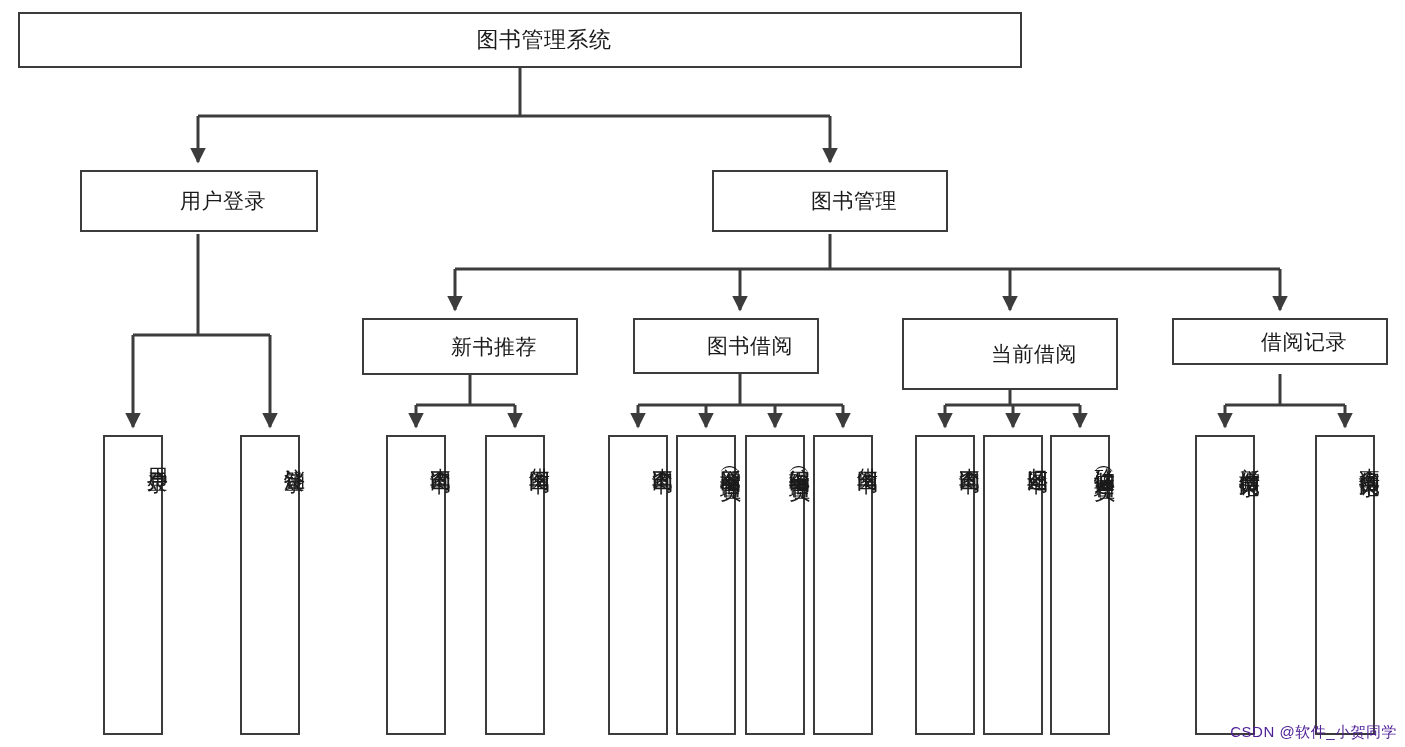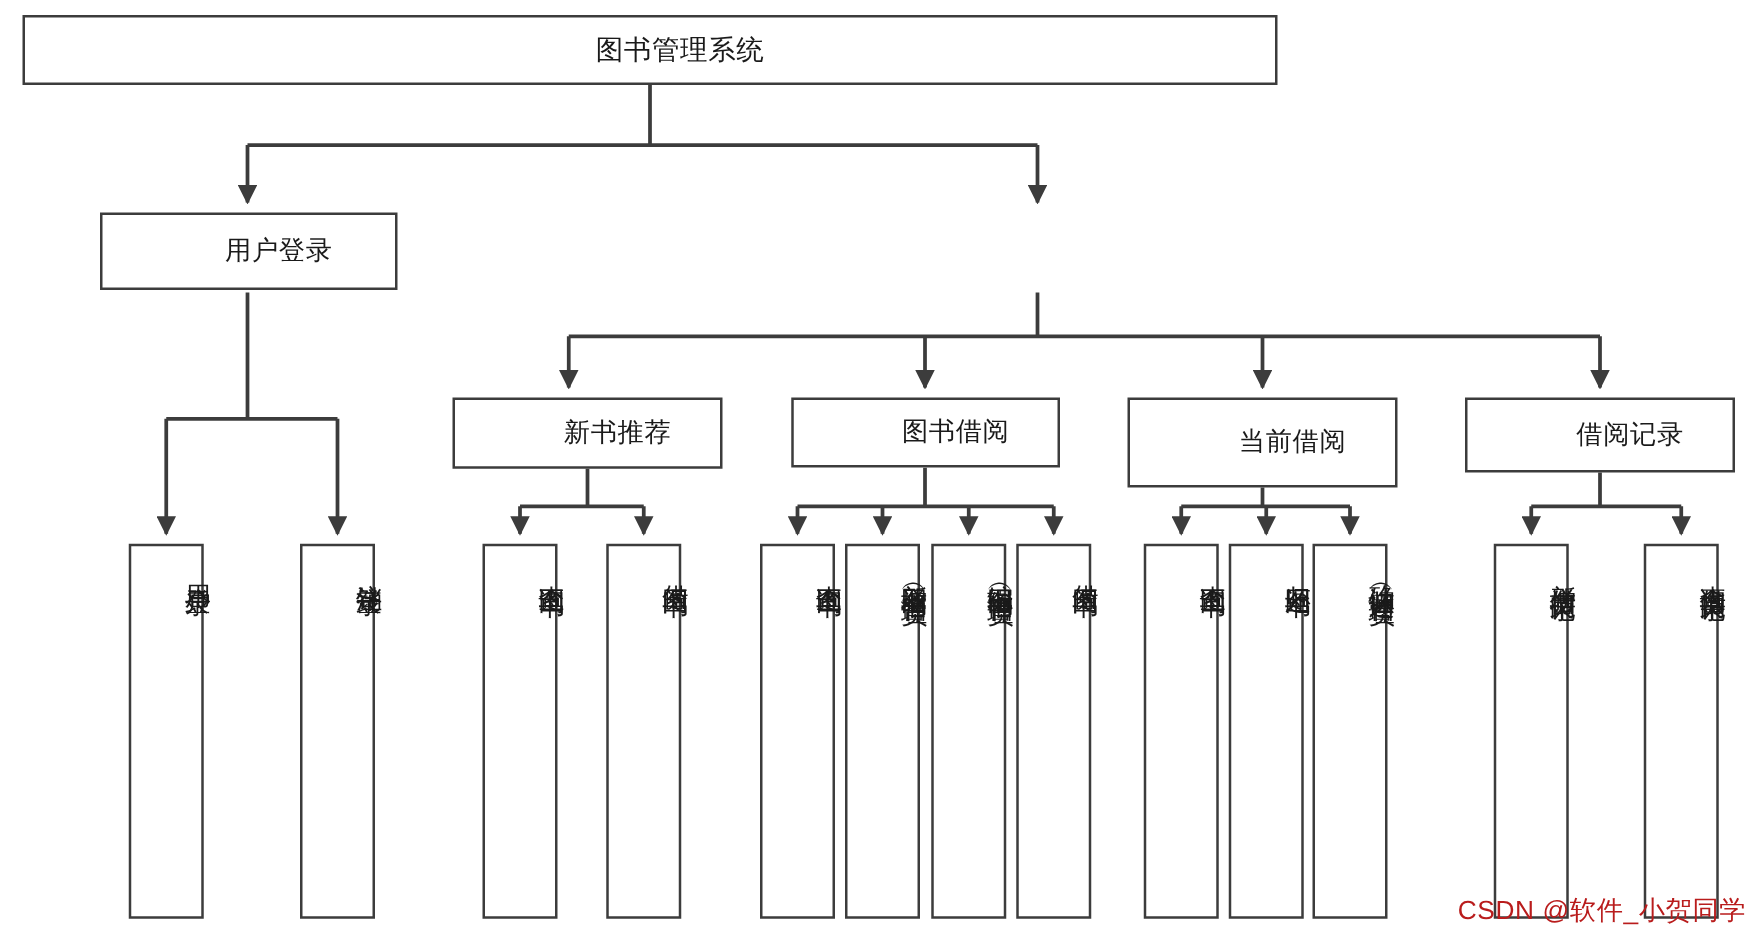--- a/index.html
+++ b/index.html
@@ -57,22 +57,22 @@
     font-size: 21px;
     line-height: 1.18;
     letter-spacing: 2px;
     white-space: nowrap;
     color: #1a1a1a;
   }
   .watermark {
     position: absolute;
     right: 8px;
     bottom: 5px;
-    font-size: 21px;
-    color: #b91c1c;
+    font-size: 15px;
+    color: #4c1d95;
     letter-spacing: 0.5px;
     z-index: 3;
     white-space: nowrap;
     margin-top: 34px;
   }
 </style>
 </head>
 <body>
 
 <div id="canvas">
@@ -127,31 +127,34 @@
     </g>
   </svg>
 
   <div class="node horiz root" style="left:18px; top:12px; width:1004px; height:56px;">
     <span>图书管理系统</span>
   </div>
 
   <div class="node horiz" style="left:80px; top:170px; width:238px; height:62px;">
     <span>用户登录</span>
   </div>
+  <div class="node horiz" style="left:712px; top:170px; width:236px; height:62px;">
+    <span>图书管理</span>
+  </div>
 
   <div class="node horiz" style="left:362px; top:318px; width:216px; height:57px;">
     <span>新书推荐</span>
   </div>
-  <div class="node horiz" style="left:633px; top:318px; width:215px; height:56px;">
+  <div class="node horiz" style="left:633px; top:318px; width:186px; height:56px;">
     <span>图书借阅</span>
   </div>
   <div class="node horiz" style="left:902px; top:318px; width:216px; height:72px;">
     <span>当前借阅</span>
   </div>
-  <div class="node horiz" style="left:1172px; top:318px; width:216px; height:60px;">
+  <div class="node horiz" style="left:1172px; top:318px; width:216px; height:47px;">
     <span>借阅记录</span>
   </div>
 
   <div class="node leaf" style="left:103px; top:435px; width:60px; height:300px;">
     <span class="vtext">用户登录</span>
   </div>
   <div class="node leaf" style="left:240px; top:435px; width:60px; height:300px;">
     <span class="vtext">注销登录</span>
   </div>
 

